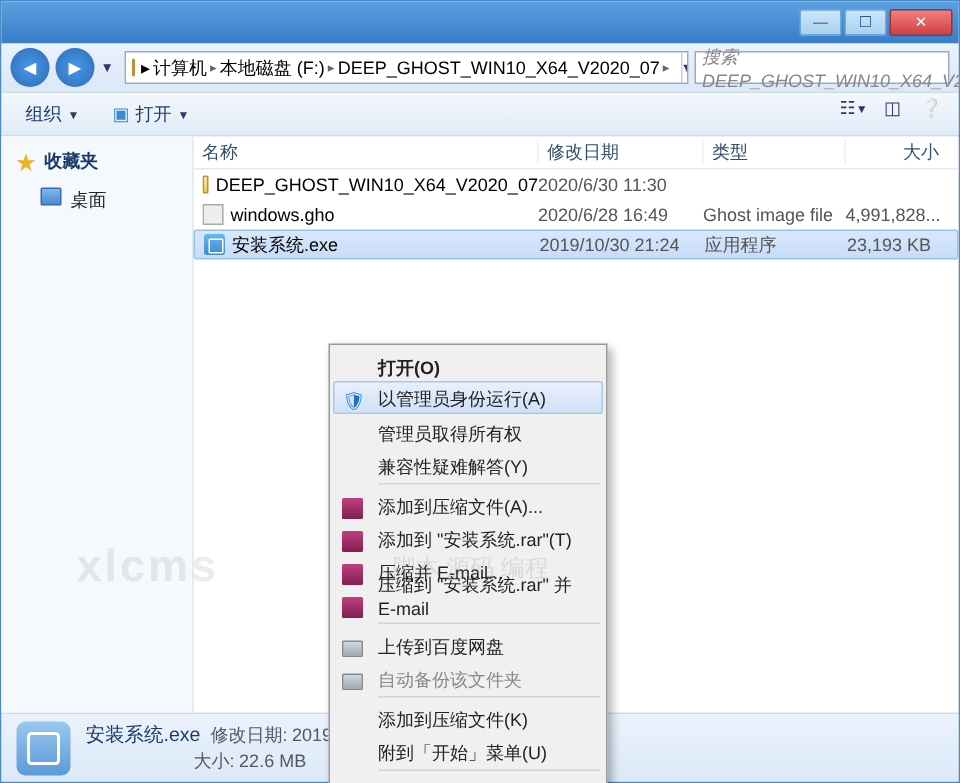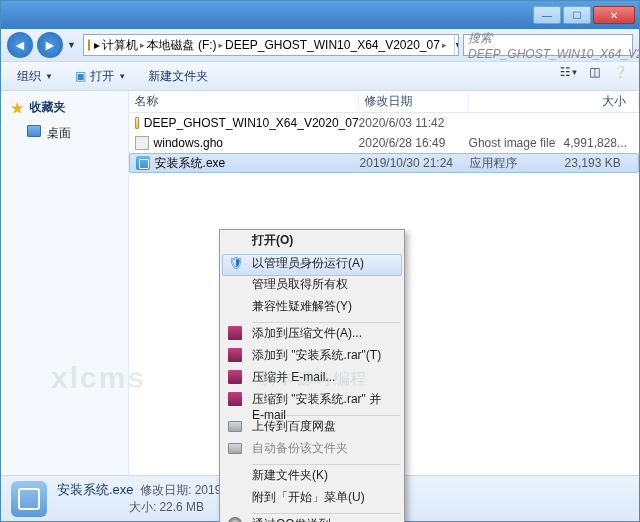--- a/index.html
+++ b/index.html
@@ -36,21 +36,21 @@
 .row{height:20px;display:flex;align-items:center;padding-left:6px}
 .row.sel{background:linear-gradient(#d8e8fb,#c8dcf8);border:1px solid #9ac0e8;border-radius:2px}
 .cell.name{width:224px;display:flex;align-items:center;gap:5px;overflow:hidden;white-space:nowrap}
 .cell.date{width:110px;color:#555}
 .cell.type{width:95px;color:#555}
 .cell.size{flex:1;text-align:left;color:#555;padding-right:12px}
 .gho-icon{width:14px;height:14px;background:#eee;border:1px solid #aaa;display:inline-block}
 .app-icon{width:14px;height:14px;background:linear-gradient(#6ab8f0,#3a8bd0);border-radius:2px;display:inline-block;position:relative}
 .app-icon::after{content:"";position:absolute;top:3px;left:3px;width:8px;height:8px;border:1px solid #fff;border-radius:1px}
 .context{position:absolute;left:218px;top:138px;width:186px;background:#f0f0f0;border:1px solid #9a9a9a;box-shadow:3px 3px 6px rgba(0,0,0,.3);padding:2px}
-.ctx-item{height:22px;display:flex;align-items:flex-start;padding-left:30px;padding-right:6px;position:relative;color:#222}
+.ctx-item{height:22px;display:flex;align-items:flex-end;padding-left:30px;padding-right:6px;position:relative;color:#222}
 .ctx-item.hover{background:linear-gradient(#e8f0fc,#d0e0f8);border:1px solid #a8c8e8;border-radius:2px;padding-left:29px}
 .ctx-item.disabled{color:#888}
 .ctx-sep{height:1px;background:#d4d4d4;margin:2px 2px 2px 30px}
 .ctx-icon{position:absolute;left:5px;width:16px;height:16px;display:flex;align-items:center;justify-content:center;font-size:12px}
 .rar-icon{width:14px;height:14px;background:linear-gradient(#c04080,#802050);border-radius:1px}
 .hd-icon{width:14px;height:11px;background:linear-gradient(#d0d8e0,#a0a8b0);border:1px solid #888;border-radius:1px}
 .qq-icon{width:14px;height:14px;border-radius:50%;background:radial-gradient(#fff,#333)}
 .shield{color:#1a70d0;font-size:12px}
 .statusbar{height:46px;background:linear-gradient(#eaf2fc,#dce9f8);border-top:1px solid #cdd;display:flex;align-items:center;padding:4px 10px;gap:10px}
 .status-icon{width:36px;height:36px;background:linear-gradient(#9ac8f0,#5a9ad8);border-radius:6px;display:flex;align-items:center;justify-content:center}
@@ -93,21 +93,20 @@
   <div class="toolbar">
     <div class="tbtn">
         <span>组织</span>
         <span class="drop">▼</span>
       </div>
     <div class="tbtn">
         <span style="color:#3a8bd0">▣</span>
         <span>打开</span>
         <span class="drop">▼</span>
       </div>
-    <div class="tbtn">新建文件夹</div>
     <div class="tb-spacer"></div>
     <div class="tb-icon">☷<span style="font-size:8px">▼</span></div>
     <div class="tb-icon">◫</div>
     <div class="tb-icon" style="color:#3a8bd0">❔</div>
   </div>
 
   <div class="body">
     <div class="watermark">xlcms</div>
 
     <div class="sidebar">
@@ -118,29 +117,30 @@
       <div class="sbitem">
           <span class="desk-icon"></span>
           <span>桌面</span>
         </div>
     </div>
 
     <div class="filepane">
       <div class="colhead">
         <div class="ch name">名称</div>
         <div class="ch date">修改日期</div>
+        <div class="ch type">类型</div>
         <div class="ch size">大小</div>
       </div>
 
       <div class="row">
         <div class="cell name">
             <span class="folder-icon"></span>
             <span>DEEP_GHOST_WIN10_X64_V2020_07</span>
           </div>
-        <div class="cell date">2020/6/03 11:42</div>
+        <div class="cell date">2020/6/30 11:30</div>
         <div class="cell size"></div>
       </div>
       <div class="row">
         <div class="cell name">
             <span class="gho-icon"></span>
             <span>windows.gho</span>
           </div>
         <div class="cell date">2020/6/28 16:49</div>
         <div class="cell type">Ghost image file</div>
         <div class="cell size">4,991,828...</div>
@@ -200,21 +200,21 @@
           </span>
           <span>上传到百度网盘</span>
         </div>
       <div class="ctx-item disabled">
           <span class="ctx-icon">
             <span class="hd-icon"></span>
           </span>
           <span>自动备份该文件夹</span>
         </div>
       <div class="ctx-sep"></div>
-      <div class="ctx-item">新建文件夹(K)</div>
+      <div class="ctx-item">添加到压缩文件(K)</div>
       <div class="ctx-item">附到「开始」菜单(U)</div>
       <div class="ctx-sep"></div>
       <div class="ctx-item">
           <span class="ctx-icon">
             <span class="qq-icon"></span>
           </span>
           <span>通过QQ发送到</span>
         </div>
 
     </div>

